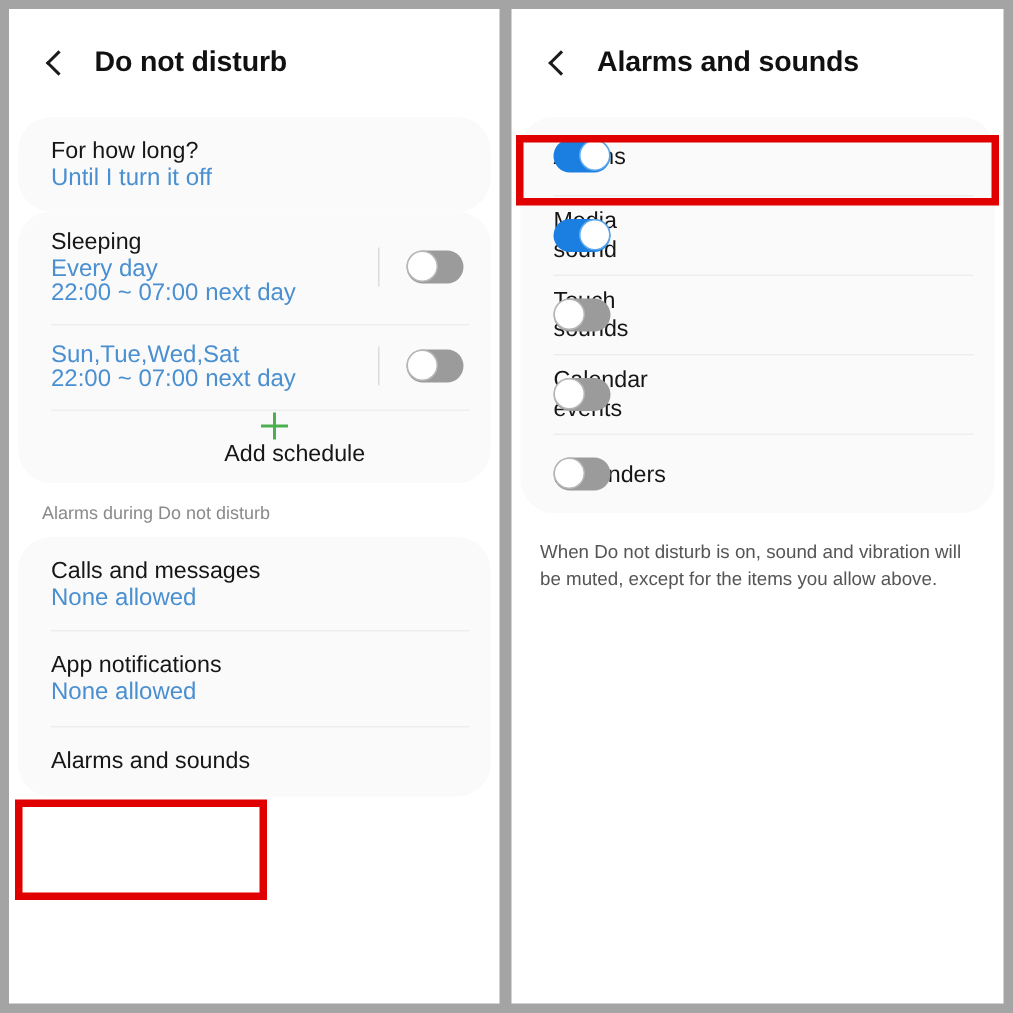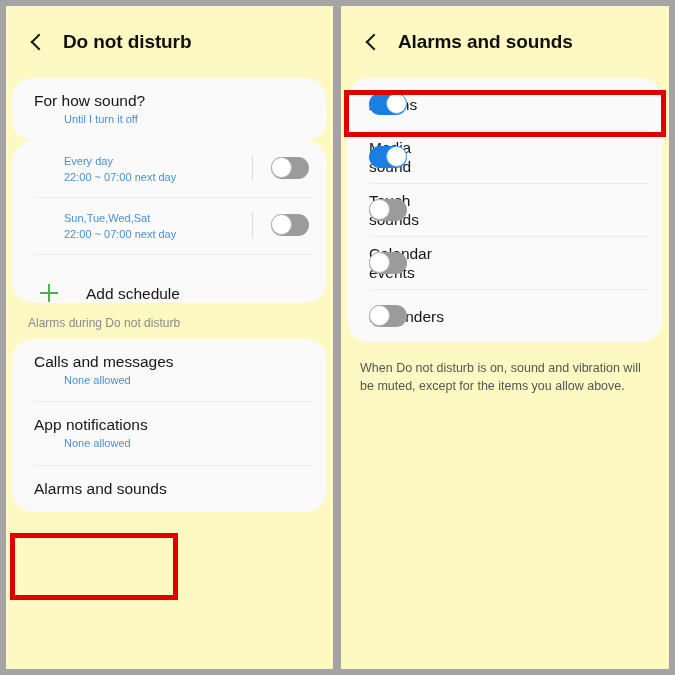--- a/index.html
+++ b/index.html
@@ -21,21 +21,21 @@
     width: 675px;
     height: 675px;
     background: #a4a4a4;
     box-sizing: border-box;
   }
 
   .panel {
     position: absolute;
     top: 6px;
     height: 663px;
-    background: #fef9c3;
+    background: #ffffff;
     overflow: hidden;
   }
   .panel.left  { left: 6px;   width: 327px; }
   .panel.right { left: 341px; width: 328px; }
 
   
   .hdr {
     height: 72px;
     display: flex;
     align-items: center;
@@ -89,25 +89,24 @@
   .row-texts {
     flex: 1 1 auto;
     min-width: 0;
   }
   .row-title {
     font-size: 15.5px;
     color: #161616;
     line-height: 19px;
   }
   .row-sub {
-    font-size: 11px;
+    font-size: 16px;
     color: #4a8fd0;
     line-height: 14.5px;
     margin-top: 2px;
-    margin-left: 30px;
   }
   .sep {
     height: 1px;
     background: #ededed;
     margin-left: 22px;
     margin-right: 14px;
   }
 
   
   .row.tall   { padding-top: 13px; padding-bottom: 14px; }
@@ -144,23 +143,24 @@
   .vdiv {
     width: 1px;
     height: 26px;
     background: #dcdcdc;
     margin-right: 18px;
   }
 
   
   .add-row {
     display: flex;
-    align-items: flex-end;
+    align-items: center;
     height: 48px;
     padding-left: 27px;
+    flex-direction: column;
   }
   .plus {
     position: relative;
     width: 20px; height: 20px;
     flex: 0 0 auto;
   }
   .plus::before, .plus::after {
     content: "";
     position: absolute;
     background: #4caf50;
@@ -200,31 +200,32 @@
   <div class="panel left">
 
     <div class="hdr">
       <span class="back-icon"></span>
       <span class="hdr-title">Do not disturb</span>
     </div>
 
     <div class="card">
       <div class="row tall">
         <div class="row-texts">
-          <div class="row-title">For how sound?</div>
+          <div class="row-title">For how long?</div>
           <div class="row-sub">Until I turn it off</div>
         </div>
       </div>
     </div>
 
 
     <div class="card">
 
       <div class="row sched">
         <div class="row-texts">
+          <div class="row-title">Sleeping</div>
           <div class="row-sub">Every day</div>
           <div class="row-sub">22:00 ~ 07:00 next day</div>
         </div>
         <div class="toggle-wrap">
           <span class="vdiv"></span>
           <span class="toggle off">
             <span class="knob"></span>
           </span>
         </div>
       </div>

